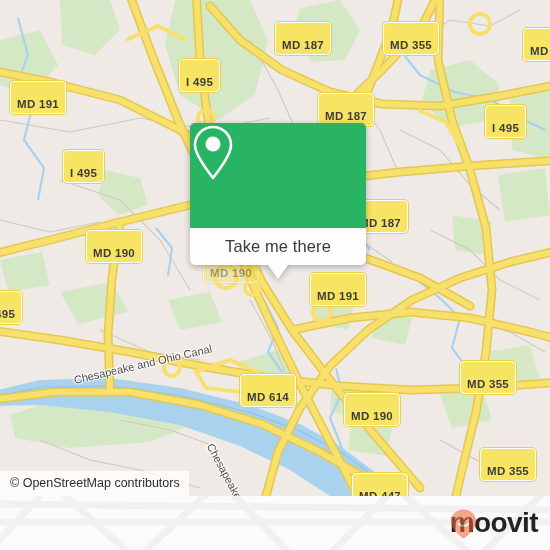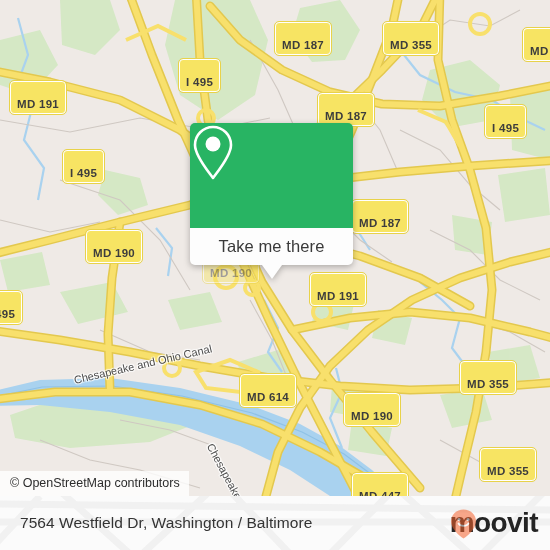--- a/index.html
+++ b/index.html
@@ -56,21 +56,21 @@
   #attrib{
     position:absolute;left:0;bottom:0;
     background:rgba(255,255,255,.78);
     color:#2C2C2C;font-size:12.5px;
     padding:5px 9px 6px 10px;
     white-space:nowrap;
   }
 
   
   #card{
-    position:absolute;left:190px;top:123px;width:163px;
+    position:absolute;left:190px;top:123px;width:176px;
     filter:drop-shadow(0 2px 3px rgba(0,0,0,.28));
   }
   #card-green{
     height:105px;width:100%;
     background:#28B463;
     border-radius:5px 5px 0 0;
     display:flex;align-items:center;justify-content:center;
     box-sizing:border-box;
   }
   #card-label{
@@ -269,21 +269,20 @@
         <path d="M140,60 L210,-5"></path>
         <path d="M230,-5 L290,58"></path>
         <path d="M330,58 L392,-5"></path>
         <path d="M400,-5 L470,58"></path>
         <path d="M480,60 L545,-5"></path>
         <path d="M-10,26 L560,26"></path>
         <path d="M-10,8 L560,14"></path>
       </g>
     </svg>
 
-    <div id="addr">7564 Westfield Dr, Washington / Baltimore</div>
 
     <div id="logo">
       <svg id="logo-mark" viewBox="0 0 27 30">
         <path d="M13.5 0.6 C6.4 0.6 1 6 1 12.6 C1 20 10 27.6 13.5 29.6 C17 27.6 26 20 26 12.6 C26 6 20.6 0.6 13.5 0.6 Z" fill="#F4622D"></path>
         <circle cx="9" cy="10.5" r="1.5" fill="#FFFFFF"></circle>
         <circle cx="18" cy="10.5" r="1.5" fill="#FFFFFF"></circle>
         <path d="M8.6 14.6 C10.2 17.6 16.8 17.6 18.4 14.6" fill="none" stroke="#FFFFFF" stroke-width="1.9" stroke-linecap="round"></path>
       </svg>
       <span id="logo-word">moovit</span>
     </div>

